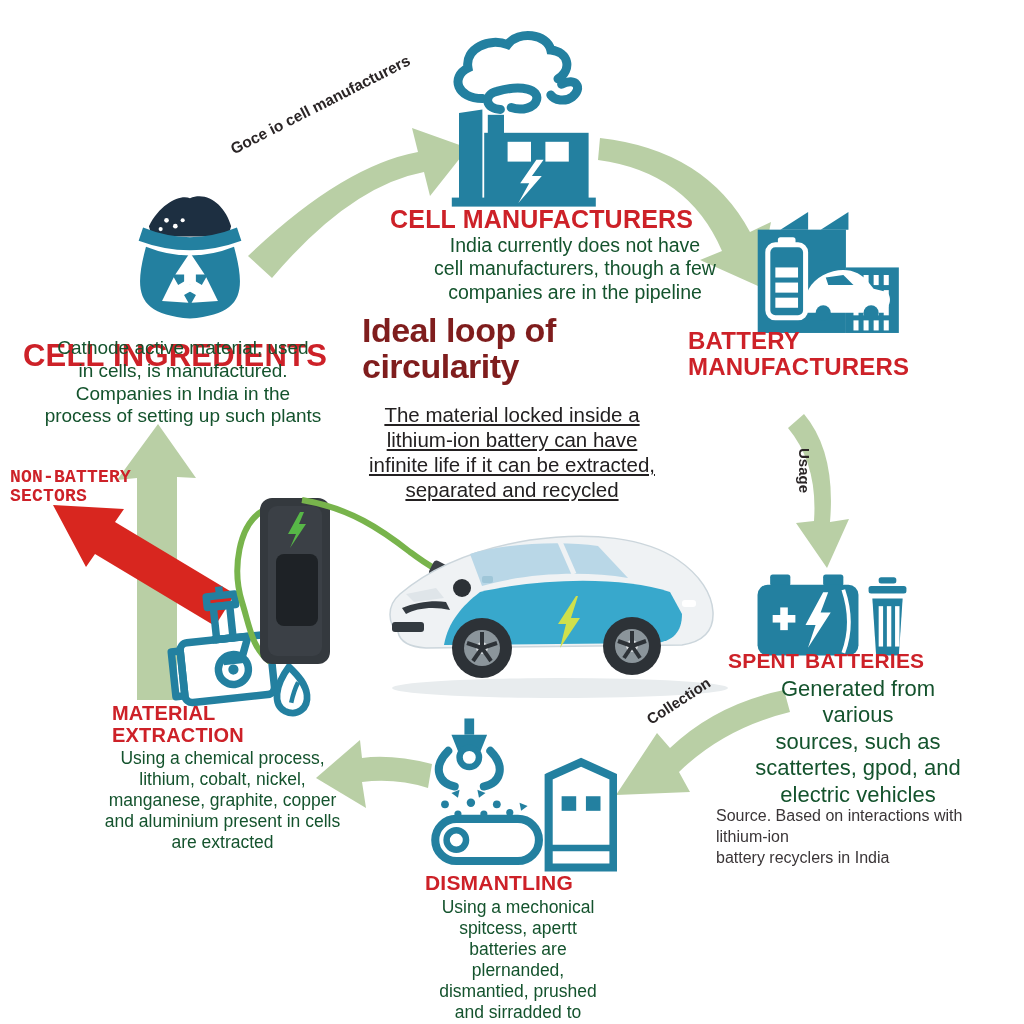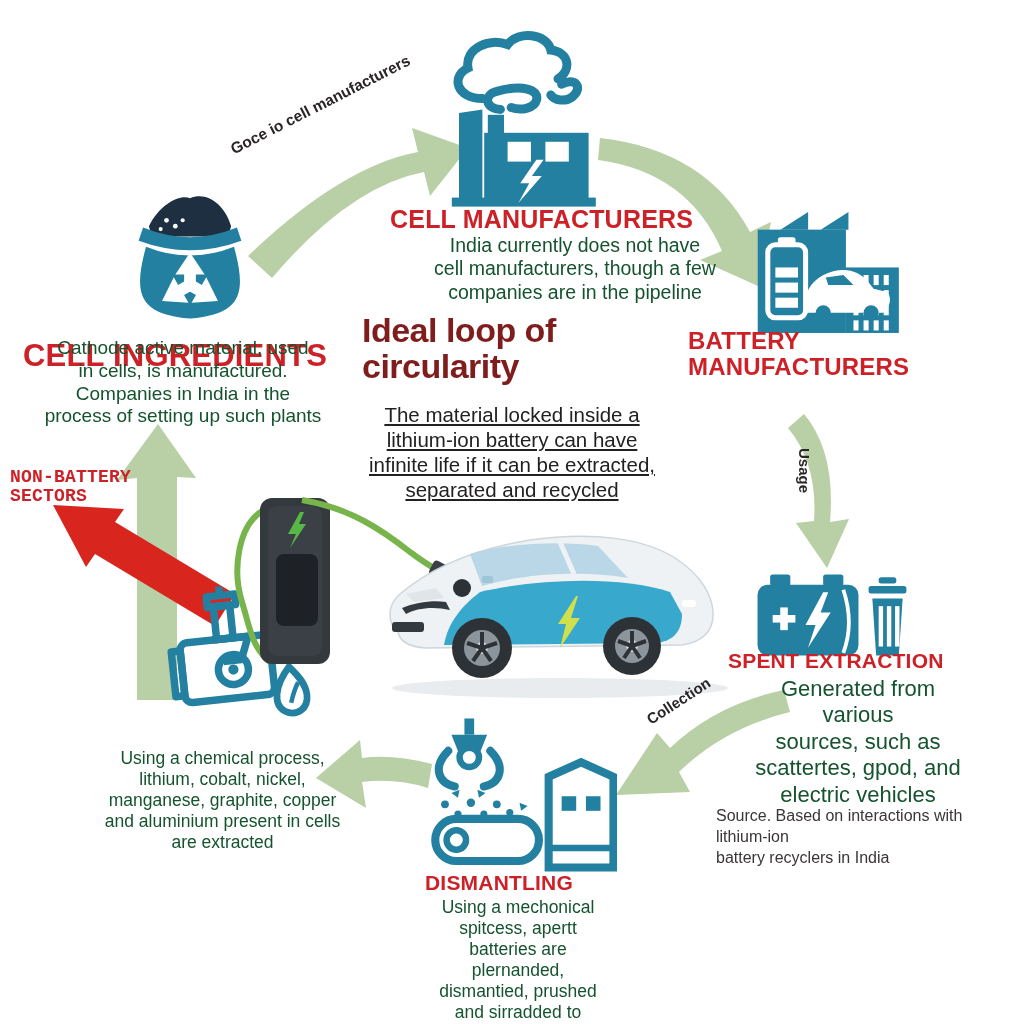--- a/index.html
+++ b/index.html
@@ -231,26 +231,28 @@
   <div class="abs title pre" style="left:362px;top:312px;width:300px;font-size:34px;">Ideal loop of
 circularity</div>
   <div class="abs subtitle pre" style="left:342px;top:402px;width:340px;font-size:20.5px;">The material locked inside a
 lithium-ion battery can have
 infinite life if it can be extracted,
 separated and recycled</div>
 
   <div class="abs head pre" style="left:10px;top:468px;width:170px;font-size:18px;font-family:Liberation Mono, monospace;">NON-BATTERY
 SECTORS</div>
 
-  <div class="abs head" style="left:728px;top:650px;width:220px;font-size:21px;">SPENT EXTRACTION</div>
+  <div class="abs head" style="left:728px;top:650px;width:220px;font-size:21px;">SPENT BATTERIES</div>
   <div class="abs body-txt pre" style="left:748px;top:676px;width:220px;font-size:22px;">Generated from various
 sources, such as
 scattertes, gpod, and
 electric vehicles</div>
 
+  <div class="abs head pre" style="left:112px;top:703px;width:180px;font-size:20px;">MATERIAL
+EXTRACTION</div>
   <div class="abs body-txt pre" style="left:95px;top:748px;width:255px;font-size:17.5px;">Using a chemical process,
 lithium, cobalt, nickel,
 manganese, graphite, copper
 and aluminium present in cells
 are extracted</div>
 
   <div class="abs head" style="left:425px;top:872px;width:186px;font-size:21px;">DISMANTLING</div>
   <div class="abs body-txt pre" style="left:425px;top:897px;width:186px;font-size:17.5px;">Using a mechonical
 spitcess, apertt
 batteries are

